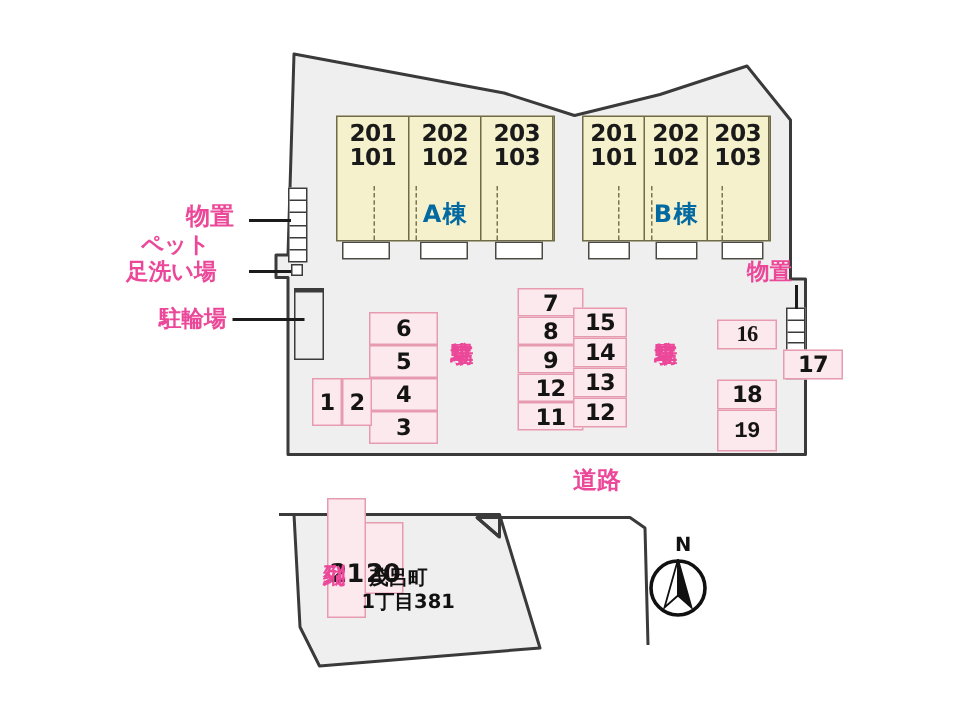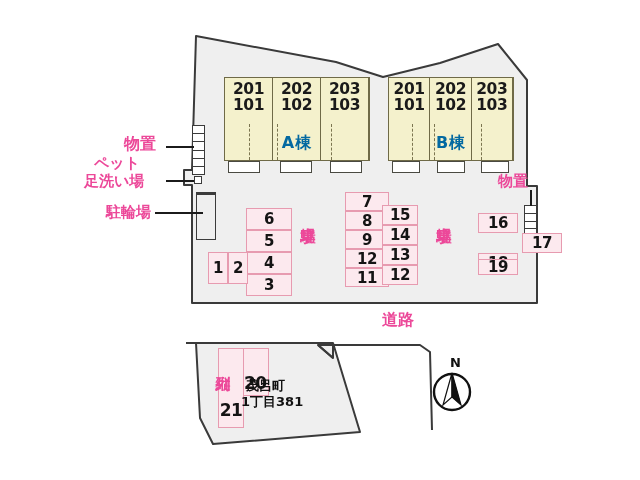--- a/index.html
+++ b/index.html
@@ -266,29 +266,29 @@
   <div class="stall" style="left:345px;top:249px;width:44px;height:19px;">12</div>
   <div class="stall" style="left:345px;top:268px;width:44px;height:19px;">11</div>
 
   <div class="stall" style="left:382px;top:205px;width:36px;height:20px;">15</div>
   <div class="stall" style="left:382px;top:225px;width:36px;height:20px;">14</div>
   <div class="stall" style="left:382px;top:245px;width:36px;height:20px;">13</div>
   <div class="stall" style="left:382px;top:265px;width:36px;height:20px;">12</div>
 
   <div class="lbl lbl-vert" style="left:436px;top:216px;font-size:15px;">駐車場</div>
 
-  <div class="stall" style="left:478px;top:213px;width:40px;height:20px;">16</div>
+  <div class="stall" style="left:478px;top:213px;width:40px;height:20px;font-family:Liberation Serif, serif;">16</div>
   <div class="stall" style="left:478px;top:233px;width:40px;height:20px;margin-left:44px;">17</div>
   <div class="stall" style="left:478px;top:253px;width:40px;height:20px;">18</div>
-  <div class="stall" style="left:478px;top:259px;width:40px;height:16px;">19</div>
+  <div class="stall" style="left:478px;top:273px;width:40px;height:28px;font-family:Liberation Mono, monospace;">19</div>
 
   <div class="lbl" style="left:342px;top:310px;font-size:16px;margin-left:40px;">道路</div>
 
   <div class="stall" style="left:241px;top:348px;width:28px;height:48px;align-items:flex-end;justify-content:flex-start;padding-left:2px;padding-bottom:2px;font-size:17px;">20</div>
-  <div class="stall" style="left:218px;top:348px;width:26px;height:80px;align-items:flex-end;justify-content:center;padding-bottom:7px;font-size:17px;">21</div>
+  <div class="stall" style="left:218px;top:332px;width:26px;height:80px;align-items:flex-end;justify-content:center;padding-bottom:18px;font-size:17px;">21</div>
   <div class="lbl lbl-vert" style="left:215px;top:364px;font-size:15px;">縦列</div>
 
   <div class="addr" style="left:246px;top:379px;font-size:13px;">茂呂町</div>
   <div class="addr" style="left:241px;top:395px;font-size:13px;">1丁目381</div>
 
   <div class="compass" style="left:424px;top:352px;width:56px;height:64px;">
     <svg viewBox="0 0 56 64" width="56" height="64">
       <text x="26" y="15" font-family="DejaVu Sans, sans-serif" font-size="13" font-weight="bold" fill="#111">N</text>
       <circle cx="28" cy="40" r="18" fill="#ffffff" stroke="#111" stroke-width="2.4"></circle>
       <path d="M28,21 L37,53 L28,45 Z" fill="#111"></path>

